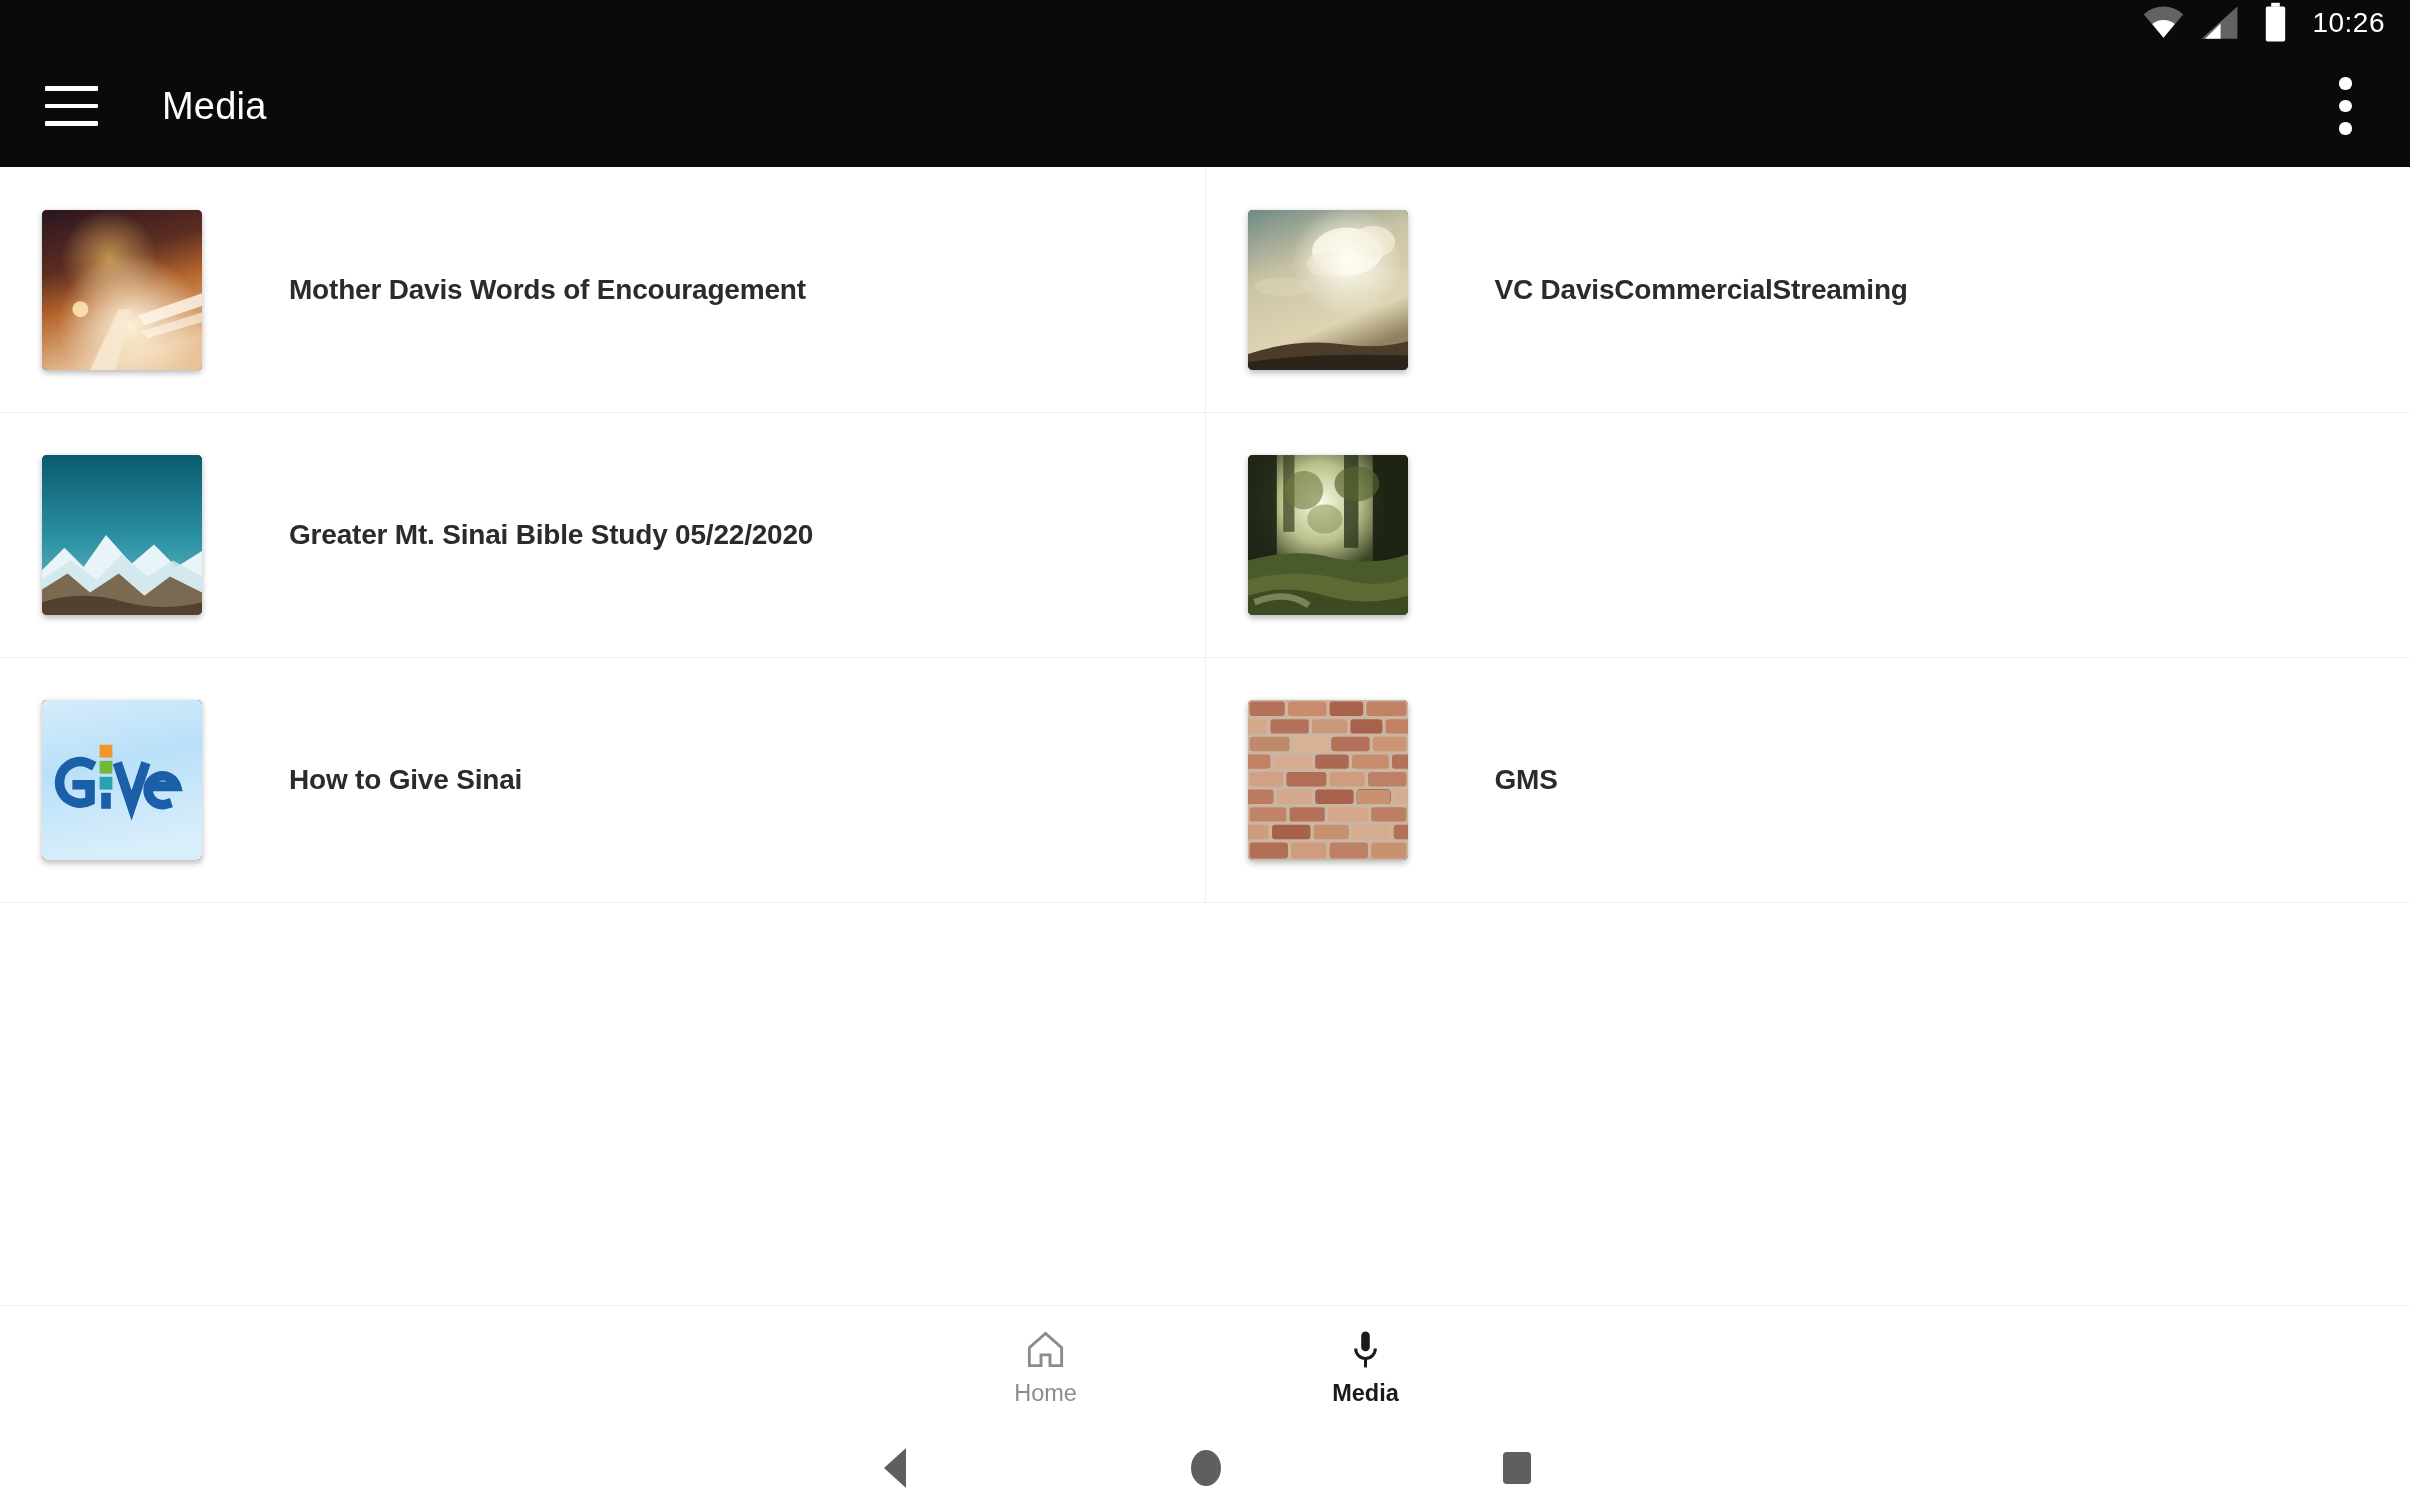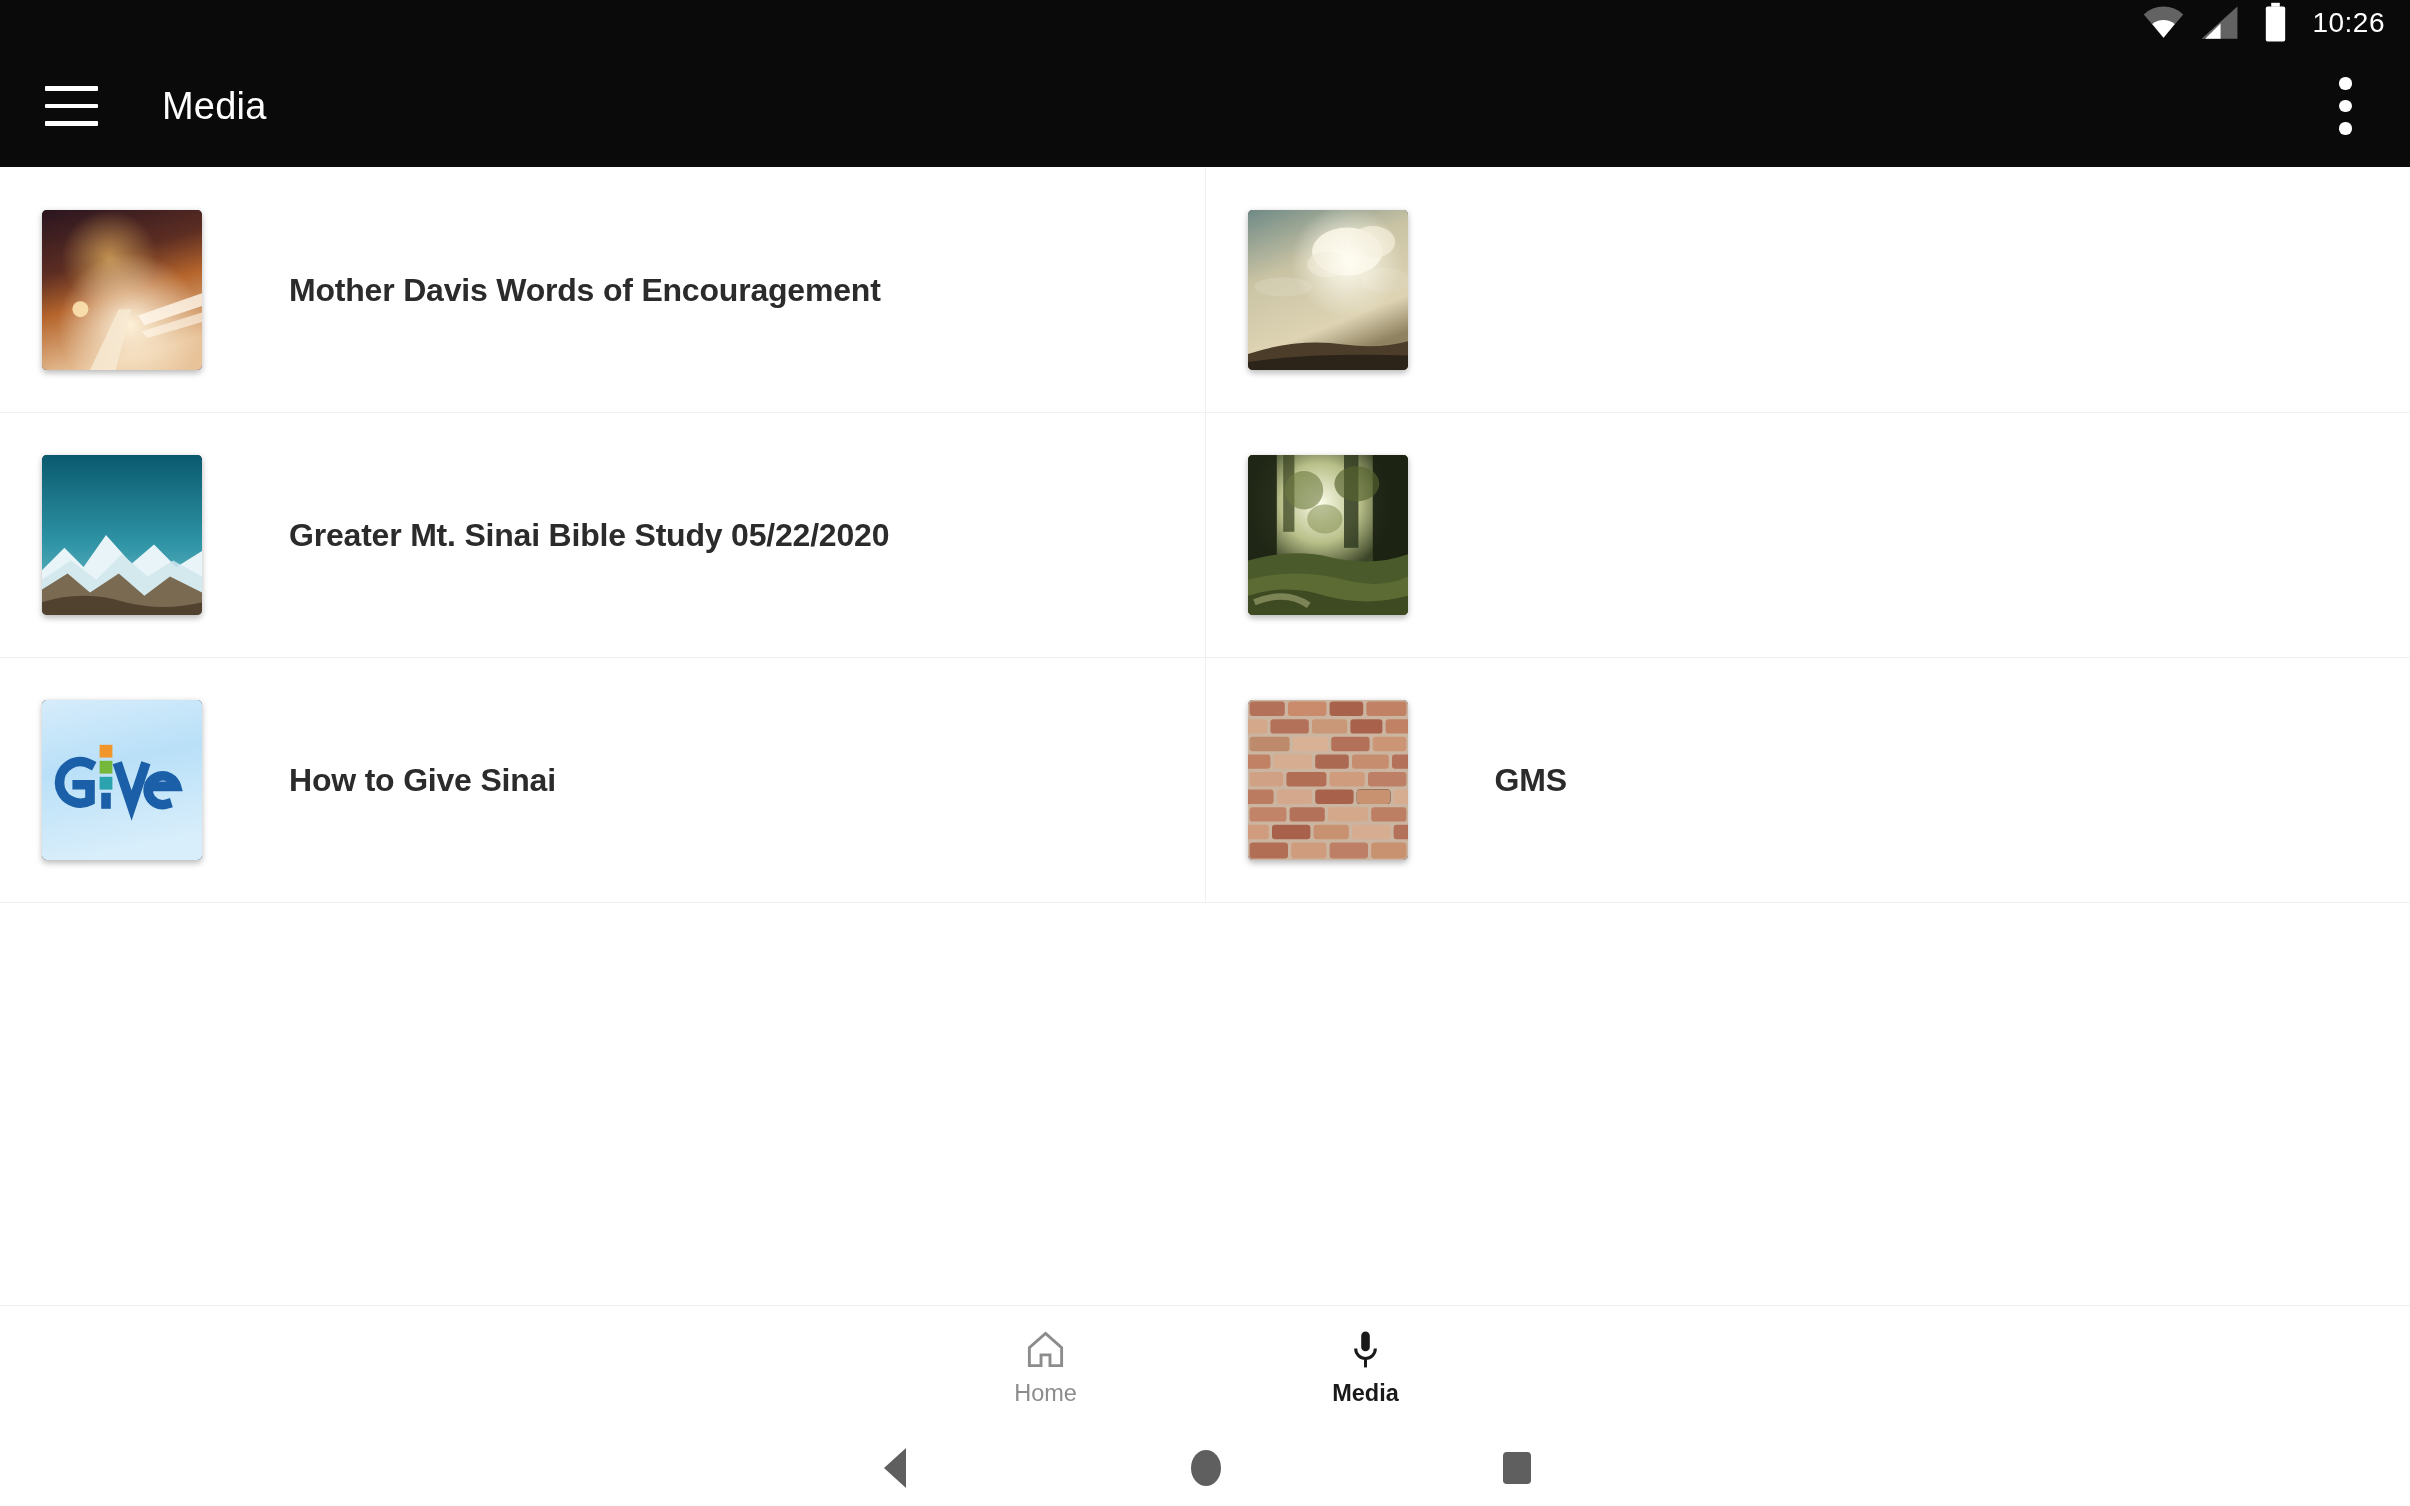--- a/index.html
+++ b/index.html
@@ -57,21 +57,21 @@
   .media-cell.left{ border-right:1.9px solid #f0f0f0; }
 
   .thumb{
     width:160px; height:160px; margin-left:42px; flex:0 0 160px;
     border-radius:4.7px; overflow:hidden; position:relative;
     box-shadow:0 2.8px 6.6px rgba(0,0,0,0.28);
     background:#222;
   }
   .thumb svg{ display:block; width:100%; height:100%; }
   .media-title{
-    margin-left:87px; font-size:32px; font-weight:bold;
+    margin-left:87px; font-size:28px; font-weight:bold;
     color:#2b2b2b; letter-spacing:-0.2px;
   }
 
   
   .bottom-nav{
     position:absolute; left:0; bottom:77px; width:2411px; height:124px;
     background:#ffffff; border-top:1.9px solid #eeeeee;
     display:flex; justify-content:center;
   }
   .nav-item{
@@ -186,20 +186,21 @@
         <ellipse cx="62" cy="26" rx="22" ry="15" fill="#f4efdd" opacity="0.92"></ellipse>
         <ellipse cx="78" cy="20" rx="14" ry="10" fill="#ece5cf" opacity="0.85"></ellipse>
         <ellipse cx="50" cy="34" rx="13" ry="8" fill="#e4dcc2" opacity="0.7"></ellipse>
         <ellipse cx="86" cy="44" rx="15" ry="8" fill="#ded5bb" opacity="0.6"></ellipse>
         <ellipse cx="22" cy="48" rx="18" ry="6" fill="#dcd6c0" opacity="0.45"></ellipse>
         <rect width="100" height="100" fill="url(#g1b)"></rect>
         <path d="M0 90 Q30 80 60 84 Q82 87 100 82 L100 100 L0 100 Z" fill="#4b3d2a"></path>
         <path d="M0 95 Q40 89 100 91 L100 100 L0 100 Z" fill="#2c2319"></path>
       </svg>
     </div>
+    <div class="media-title">VC DavisCommercialStreaming</div>
   </div>
 
   <div class="media-cell left">
     <div class="thumb">
       <svg viewBox="0 0 100 100" preserveAspectRatio="none">
         <defs>
           <linearGradient id="g2" x1="0" y1="0" x2="0" y2="1">
             <stop offset="0%" stop-color="#0a5a6e"></stop>
             <stop offset="55%" stop-color="#2e94a6"></stop>
             <stop offset="100%" stop-color="#7fc4ce"></stop>

